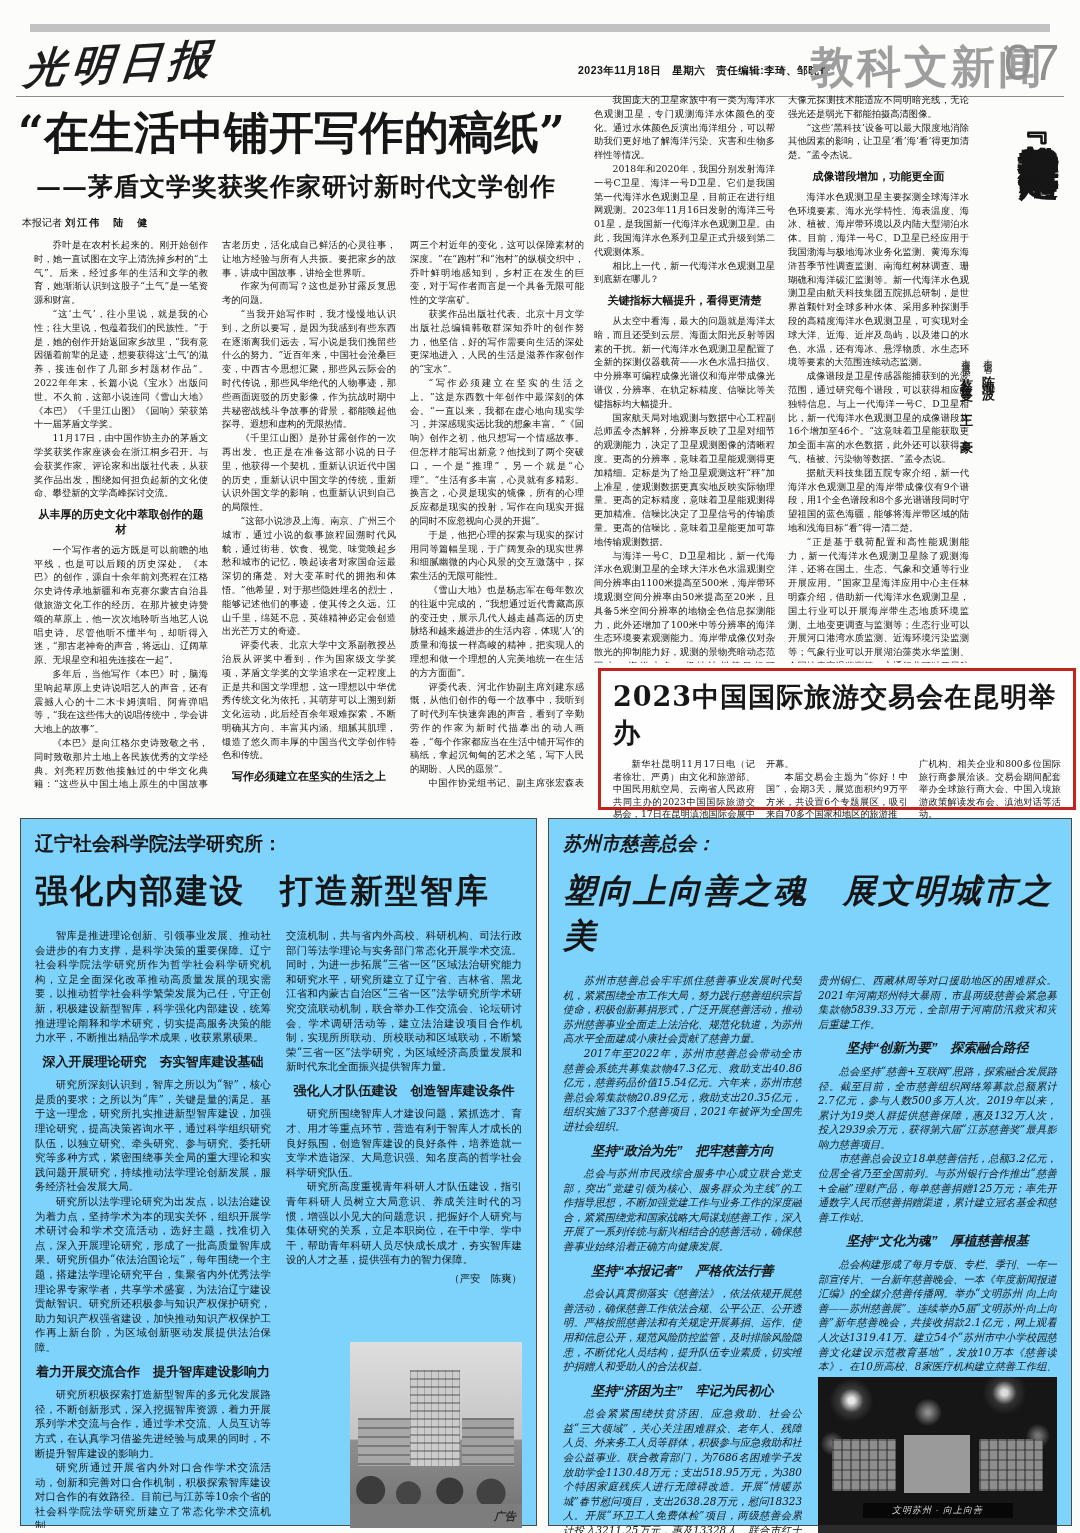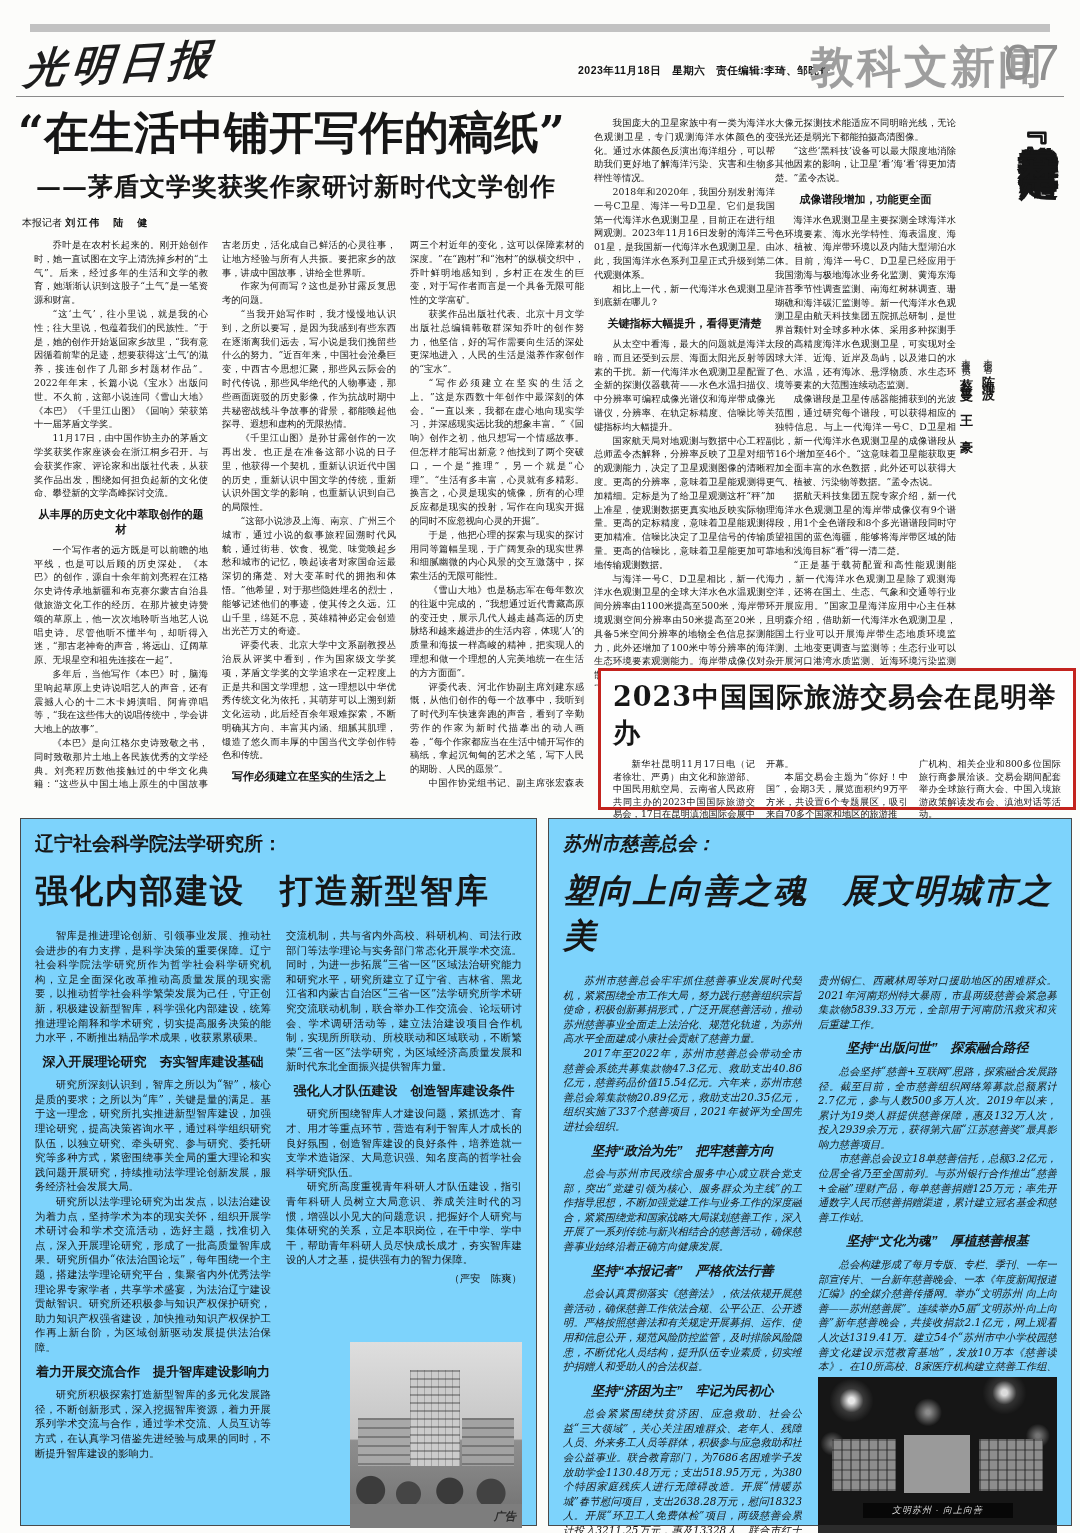--- a/index.html
+++ b/index.html
@@ -24,21 +24,21 @@
   .article-sig{text-indent:0;text-align:right;margin-top:4px;}
   
   .lead{left:18px;top:106px;width:566px;}
   .lead-headline{margin:0;font-size:45px;line-height:1.2;font-weight:900;letter-spacing:0px;}
   .lead-subhead{margin:10px 0 0 18px;font-size:25px;font-weight:700;letter-spacing:1px;}
   .lead-byline{margin:13px 0 4px 4px;font-size:10px;}
   .lead-byline .names{font-weight:bold;letter-spacing:2px;}
   .lead-cols{display:flex;gap:14px;margin-top:8px;margin-left:16px;}
   .lead-cols .news-col{width:182px;height:553px;font-size:9.3px;line-height:13.8px;}
   
-  .sat-cols{left:594px;top:116px;display:flex;}
+  .sat-cols{left:594px;top:93px;display:flex;gap:13px;}
   .sat-cols .news-col{width:181px;height:570px;font-size:9.3px;line-height:13.8px;}
   .vert-headline{left:1000px;top:112px;height:556px;width:78px;writing-mode:vertical-rl;
                  font-size:41px;font-weight:900;letter-spacing:1px;line-height:78px;text-align:justify;}
   .vert-byline{left:954px;top:352px;height:310px;writing-mode:vertical-rl;}
   .vert-byline .vline{margin:0 3px;}
   .vrole{font-size:9px;color:#333;letter-spacing:2px;}
   .vname{font-size:13px;font-weight:bold;letter-spacing:6px;}
   
   .red-box{left:598px;top:668px;width:448px;height:124px;border:3px solid #c3231e;
            padding:6px 12px 6px 12px;background:#fefefe;}
@@ -206,20 +206,21 @@
     <h3 class="box-headline">强化内部建设　打造新型智库</h3>
     <div class="box-cols">
       <div class="box-col">
         <div class="news-col">
             <div class="body-p">智库是推进理论创新、引领事业发展、推动社会进步的有力支撑，是科学决策的重要保障。辽宁社会科学院法学研究所作为哲学社会科学研究机构，立足全面深化改革推动高质量发展的现实需要，以推动哲学社会科学繁荣发展为己任，守正创新，积极建设新型智库，科学强化内部建设，统筹推进理论阐释和学术研究，切实提高服务决策的能力水平，不断推出精品学术成果，收获累累硕果。</div>
             <div class="col-subhead">深入开展理论研究　夯实智库建设基础</div>
             <div class="body-p">研究所深刻认识到，智库之所以为“智”，核心是质的要求；之所以为“库”，关键是量的满足。基于这一理念，研究所扎实推进新型智库建设，加强理论研究，提高决策咨询水平，通过科学组织研究队伍，以独立研究、牵头研究、参与研究、委托研究等多种方式，紧密围绕事关全局的重大理论和实践问题开展研究，持续推动法学理论创新发展，服务经济社会发展大局。</div>
             <div class="body-p">研究所以法学理论研究为出发点，以法治建设为着力点，坚持学术为本的现实关怀，组织开展学术研讨会和学术交流活动，选好主题，找准切入点，深入开展理论研究，形成了一批高质量智库成果。研究所倡办“依法治国论坛”，每年围绕一个主题，搭建法学理论研究平台，集聚省内外优秀法学理论界专家学者，共享学术盛宴，为法治辽宁建设贡献智识。研究所还积极参与知识产权保护研究，助力知识产权强省建设，加快推动知识产权保护工作再上新台阶，为区域创新驱动发展提供法治保障。</div>
             <div class="col-subhead">着力开展交流合作　提升智库建设影响力</div>
             <div class="body-p">研究所积极探索打造新型智库的多元化发展路径，不断创新形式，深入挖掘智库资源，着力开展系列学术交流与合作，通过学术交流、人员互访等方式，在认真学习借鉴先进经验与成果的同时，不断提升智库建设的影响力。</div>
+            <div class="body-p">研究所通过开展省内外对口合作学术交流活动，创新和完善对口合作机制，积极探索智库建设对口合作的有效路径。目前已与江苏等10余个省的社会科学院法学研究所建立了常态化学术交流机制。</div>
           </div>
       </div>
       <div class="box-col">
         <div class="news-col">
             <div class="body-p cont-p">交流机制，共与省内外高校、科研机构、司法行政部门等法学理论与实务部门常态化开展学术交流。同时，为进一步拓展“三省一区”区域法治研究能力和研究水平，研究所建立了辽宁省、吉林省、黑龙江省和内蒙古自治区“三省一区”法学研究所学术研究交流联动机制，联合举办工作交流会、论坛研讨会、学术调研活动等，建立法治建设项目合作机制，实现所所联动、所校联动和区域联动，不断繁荣“三省一区”法学研究，为区域经济高质量发展和新时代东北全面振兴提供智库力量。</div>
             <div class="col-subhead">强化人才队伍建设　创造智库建设条件</div>
             <div class="body-p">研究所围绕智库人才建设问题，紧抓选才、育才、用才等重点环节，营造有利于智库人才成长的良好氛围，创造智库建设的良好条件，培养造就一支学术造诣深、大局意识强、知名度高的哲学社会科学研究队伍。</div>
             <div class="body-p">研究所高度重视青年科研人才队伍建设，指引青年科研人员树立大局意识、养成关注时代的习惯，增强以小见大的问题意识，把握好个人研究与集体研究的关系，立足本职岗位，在干中学、学中干，帮助青年科研人员尽快成长成才，夯实智库建设的人才之基，提供强有力的智力保障。</div>
             <div class="body-p article-sig">（严安　陈爽）</div>
           </div>
@@ -247,21 +248,21 @@
             <div class="body-p">总会与苏州市民政综合服务中心成立联合党支部，突出“党建引领为核心、服务群众为主线”的工作指导思想，不断加强党建工作与业务工作的深度融合，紧紧围绕党和国家战略大局谋划慈善工作，深入开展了一系列传统与新兴相结合的慈善活动，确保慈善事业始终沿着正确方向健康发展。</div>
             <div class="col-subhead">坚持“本报记者”　严格依法行善</div>
             <div class="body-p">总会认真贯彻落实《慈善法》，依法依规开展慈善活动，确保慈善工作依法合规、公平公正、公开透明。严格按照慈善法和有关规定开展募捐、运作、使用和信息公开，规范风险防控监管，及时排除风险隐患，不断优化人员结构，提升队伍专业素质，切实维护捐赠人和受助人的合法权益。</div>
             <div class="col-subhead">坚持“济困为主”　牢记为民初心</div>
             <div class="body-p">总会紧紧围绕扶贫济困、应急救助、社会公益“三大领域”，关心关注困难群众、老年人、残障人员、外来务工人员等群体，积极参与应急救助和社会公益事业。联合教育部门，为7686名困难学子发放助学金1130.48万元；支出518.95万元，为380个特困家庭残疾人进行无障碍改造。开展“情暖苏城”春节慰问项目，支出2638.28万元，慰问18323人。开展“环卫工人免费体检”项目，两级慈善会累计投入3211.25万元，惠及13328人。联合市红十字会等开展慈善联合救助项目，支出1100万元。同时，总会将目光投向</div>
           </div>
       </div>
       <div class="box-col">
         <div class="news-col">
             <div class="body-p cont-p">贵州铜仁、西藏林周等对口援助地区的困难群众。2021年河南郑州特大暴雨，市县两级慈善会紧急募集款物5839.33万元，全部用于河南防汛救灾和灾后重建工作。</div>
-            <div class="col-subhead">坚持“出版问世”　探索融合路径</div>
+            <div class="col-subhead">坚持“创新为要”　探索融合路径</div>
             <div class="body-p">总会坚持“慈善+互联网”思路，探索融合发展路径。截至目前，全市慈善组织网络筹募款总额累计2.7亿元，参与人数500多万人次。2019年以来，累计为19类人群提供慈善保障，惠及132万人次，投入2939余万元，获得第六届“江苏慈善奖”最具影响力慈善项目。</div>
             <div class="body-p">市慈善总会设立18单慈善信托，总额3.2亿元，位居全省乃至全国前列。与苏州银行合作推出“慈善+金融”理财产品，每单慈善捐赠125万元；率先开通数字人民币慈善捐赠渠道，累计建立冠名基金和慈善工作站。</div>
             <div class="col-subhead">坚持“文化为魂”　厚植慈善根基</div>
             <div class="body-p">总会构建形成了每月专版、专栏、季刊、一年一部宣传片、一台新年慈善晚会、一本《年度新闻报道汇编》的全媒介慈善传播网。举办“文明苏州 向上向善——苏州慈善展”。连续举办5届“文明苏州·向上向善”新年慈善晚会，共接收捐款2.1亿元，网上观看人次达1319.41万。建立54个“苏州市中小学校园慈善文化建设示范教育基地”，发放10万本《慈善读本》。在10所高校、8家医疗机构建立慈善工作组、慈善志愿服务队；成立“苏州慈善研究院”，编撰《苏州慈善简史》。</div>
           </div>
         <div class="photo-gala">
           <div class="pg-screen left"></div>
           <div class="pg-screen center"></div>
           <div class="pg-screen right"></div>
           <div class="pg-banner">文明苏州 · 向上向善</div>

